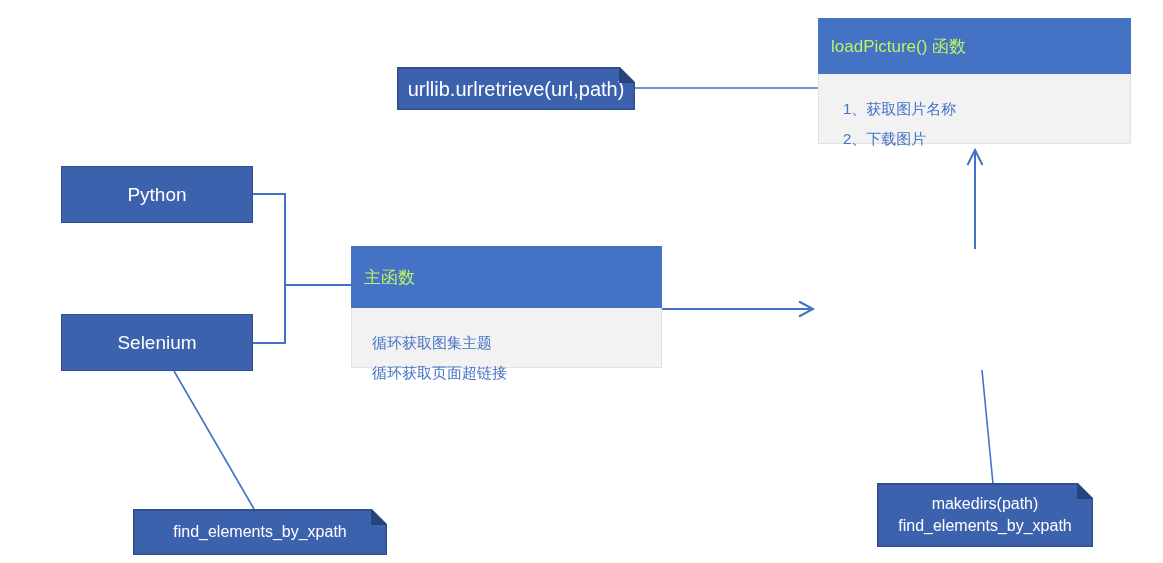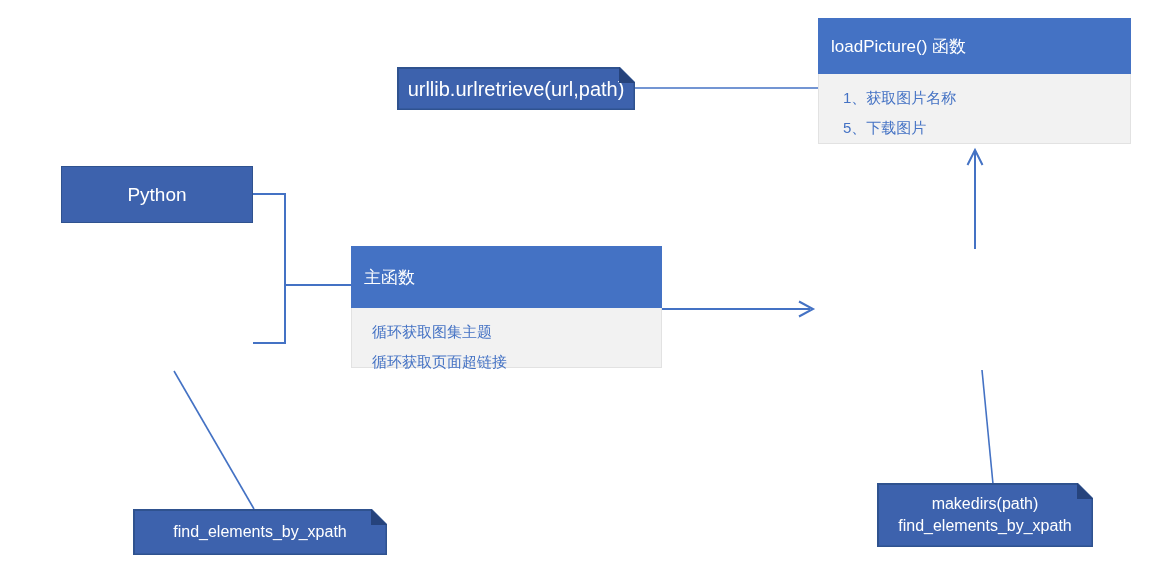--- a/index.html
+++ b/index.html
@@ -29,27 +29,27 @@
     font-size: 19px;
   }
   
   .fbox {
     position: absolute; z-index: 2;
     background: #f2f2f2;
     border: 1px solid #e2e2e2;
   }
   .fbox-header {
     background: #4472c4;
-    color: #ffffff;
+    color: #bef264;
     font-size: 17px;
     display: flex; align-items: center;
     padding-left: 13px;
     margin: -1px -1px 0 -1px;
   }
-  .fbox-body { padding: 9px 0 0 24px; }
+  .fbox-body { padding: 20px 0 0 24px; }
   .fbox-item {
     color: #4472c4;
     font-size: 15px;
     line-height: 30px;
     white-space: nowrap;
   }
   
   .note {
     position: absolute; z-index: 2;
     background: #2f528f; 
@@ -91,31 +91,32 @@
 
     <path d="M982 370 L993 484" stroke="#4472c4" stroke-width="1.6"></path>
 
     <path d="M174 371 L254 509" stroke="#4472c4" stroke-width="1.6"></path>
   </svg>
 
   <div class="fbox" style="left:818px; top:18px; width:313px; height:126px;">
     <div class="fbox-header" style="height:56px;">loadPicture() 函数</div>
     <div class="fbox-body">
       <div class="fbox-item">1、获取图片名称</div>
-      <div class="fbox-item">5、下载图片</div>
+      <div class="fbox-item">2、下载图片</div>
     </div>
   </div>
 
   <div class="note" style="left:397px; top:67px; width:238px; height:43px;">
     <div class="note-inner" style="font-size:20px;">urllib.urlretrieve(url,path)</div>
     <span class="note-fold"></span>
   </div>
 
   <div class="sbox" style="left:61px; top:166px; width:192px; height:57px;">Python</div>
 
+  <div class="sbox" style="left:61px; top:314px; width:192px; height:57px;">Selenium</div>
 
   <div class="fbox" style="left:351px; top:246px; width:311px; height:122px;">
     <div class="fbox-header" style="height:62px;">主函数</div>
     <div class="fbox-body" style="padding-left:20px;">
       <div class="fbox-item">循环获取图集主题</div>
       <div class="fbox-item">循环获取页面超链接</div>
     </div>
   </div>
 
 

